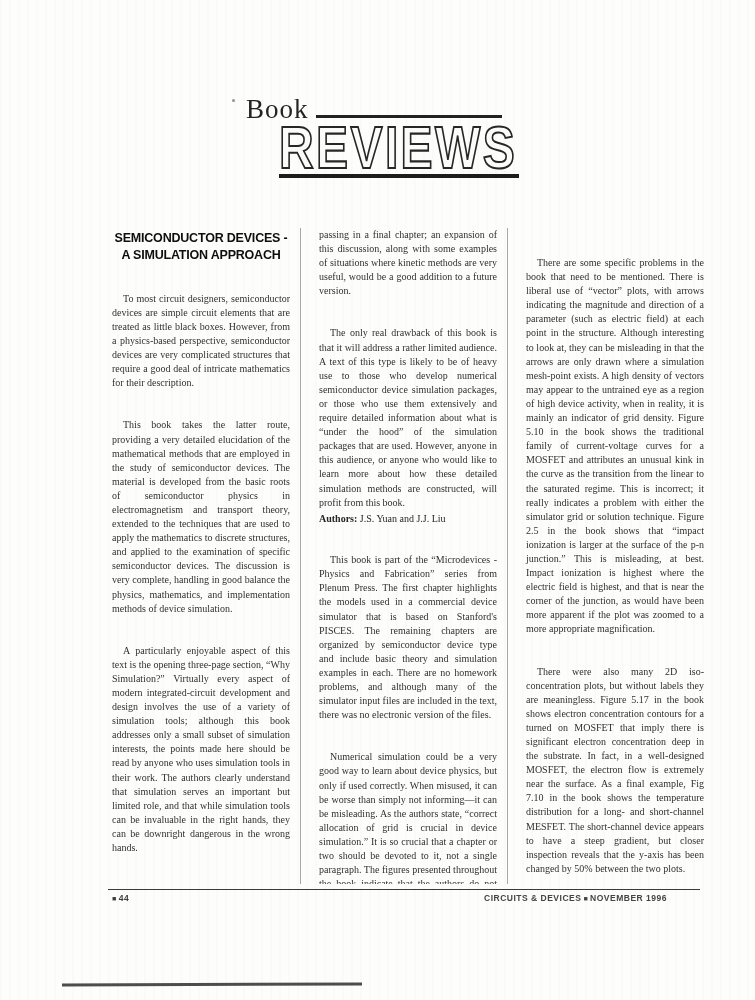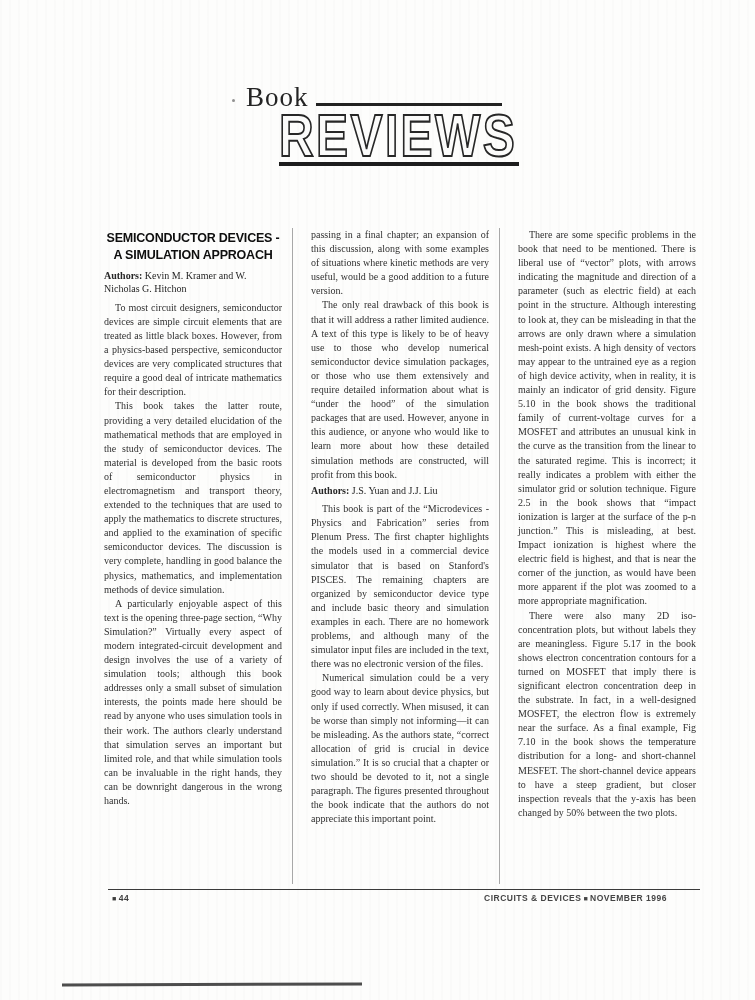--- a/index.html
+++ b/index.html
@@ -8,21 +8,21 @@
     width: 755px; height: 1000px;
     margin: 0 auto;
     background: #fdfdfc;
     background-image: repeating-linear-gradient(90deg, rgba(0,0,0,0.012) 0 2px, transparent 2px 9px);
     overflow: hidden;
     font-family: "Liberation Serif", serif;
     color: #2f2f2f;
   }
 
   
-  .masthead { position: absolute; left: 246px; top: 84px; }
+  .masthead { position: absolute; left: 246px; top: 96px; }
   .kicker-row { display: flex; align-items: flex-end; }
   .kicker {
     font-family: "Liberation Serif", serif;
     font-size: 27px; line-height: 27px; color: #242424;
     letter-spacing: 1px;
   }
   .kicker-rule { width: 186px; height: 3px; background: #222; margin-left: 7px; margin-bottom: 5px; }
   .masthead-title-svg { display: block; margin-left: 33px; margin-top: -3px; }
   .outline-text {
     font-family: "Liberation Sans", sans-serif;
@@ -30,21 +30,21 @@
     font-size: 60px;
     fill: #fbfbfa;
     stroke: #272727;
     stroke-width: 2px;
     letter-spacing: 3px;
   }
   .masthead-rule-bottom { width: 240px; height: 4px; background: #1d1d1d; margin-left: 33px; margin-top: 0px; }
 
   
   .columns {
-    position: absolute; left: 104px; top: 228px;
+    position: absolute; left: 112px; top: 228px;
     width: 592px; height: 656px;
     display: flex;
   }
   .col {
     width: 184px; height: 656px; overflow: hidden;
     text-align: justify;
   }
   .col + .col { border-left: 1px solid #a8a8a8; padding-left: 18px; margin-left: 10px; }
 
   .review-title {
@@ -58,21 +58,21 @@
   .authors {
     font-size: 10px; line-height: 13.5px; text-align: left;
     margin: 2px 0 5px 0; color: #262626;
   }
   .authors strong { font-weight: bold; }
 
   p.body {
     font-size: 10px; line-height: 14.1px;
     margin: 0; color: #303030;
   }
-  p.body.indent { text-indent: 11px; }
+  p.body.indent { text-indent: 11px; margin-top: 28px; }
 
   
   .page-footer {
     position: absolute; left: 108px; top: 889px; width: 592px;
     border-top: 1.5px solid #3a3a3a;
     padding-top: 3px;
   }
   .footer-row {
     display: flex; justify-content: space-between; align-items: baseline;
     font-family: "Liberation Sans", sans-serif;
@@ -108,21 +108,20 @@
     <svg class="masthead-title-svg" width="250" height="54" viewBox="0 0 250 54">
       <text class="outline-text" x="0" y="48" transform="scale(0.8,1)">REVIEWS</text>
     </svg>
     <div class="masthead-rule-bottom"></div>
   </header>
 
   <main class="columns">
 
     <section class="col">
       <h2 class="review-title">SEMICONDUCTOR DEVICES - A SIMULATION APPROACH</h2>
-      <p class="authors"><strong>Authors:</strong> <span>Kevin M. Kramer and W. Nicholas G. Hitchon</span></p>
       <p class="body indent">To most circuit designers, semiconductor devices are simple circuit elements that are treated as little black boxes. However, from a physics-based perspective, semiconductor devices are very complicated structures that require a good deal of intricate mathematics for their description.</p>
       <p class="body indent">This book takes the latter route, providing a very detailed elucidation of the mathematical methods that are employed in the study of semiconductor devices. The material is developed from the basic roots of semiconductor physics in electromagnetism and transport theory, extended to the techniques that are used to apply the mathematics to discrete structures, and applied to the examination of specific semiconductor devices. The discussion is very complete, handling in good balance the physics, mathematics, and implementation methods of device simulation.</p>
       <p class="body indent">A particularly enjoyable aspect of this text is the opening three-page section, “Why Simulation?” Virtually every aspect of modern integrated-circuit development and design involves the use of a variety of simulation tools; although this book addresses only a small subset of simulation interests, the points made here should be read by anyone who uses simulation tools in their work. The authors clearly understand that simulation serves an important but limited role, and that while simulation tools can be invaluable in the right hands, they can be downright dangerous in the wrong hands.</p>
     </section>
 
     <section class="col">
       <p class="body">passing in a final chapter; an expansion of this discussion, along with some examples of situations where kinetic methods are very useful, would be a good addition to a future version.</p>
       <p class="body indent">The only real drawback of this book is that it will address a rather limited audience. A text of this type is likely to be of heavy use to those who develop numerical semiconductor device simulation packages, or those who use them extensively and require detailed information about what is “under the hood” of the simulation packages that are used. However, anyone in this audience, or anyone who would like to learn more about how these detailed simulation methods are constructed, will profit from this book.</p>
       <p class="authors"><strong>Authors:</strong> <span>J.S. Yuan and J.J. Liu</span></p>
       <p class="body indent">This book is part of the “Microdevices - Physics and Fabrication” series from Plenum Press. The first chapter highlights the models used in a commercial device simulator that is based on Stanford's PISCES. The remaining chapters are organized by semiconductor device type and include basic theory and simulation examples in each. There are no homework problems, and although many of the simulator input files are included in the text, there was no electronic version of the files.</p>

